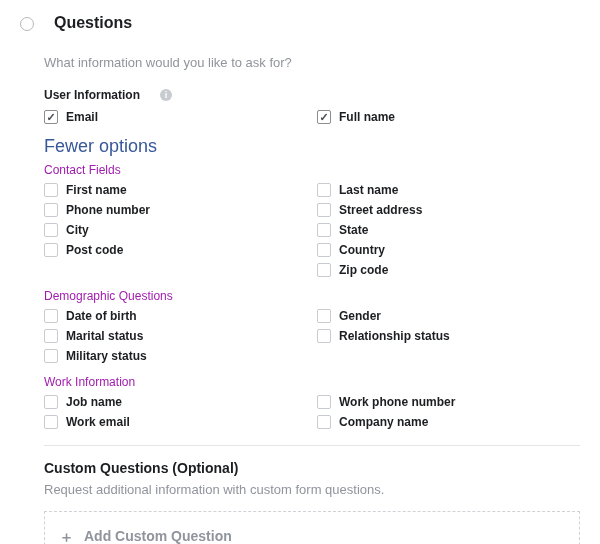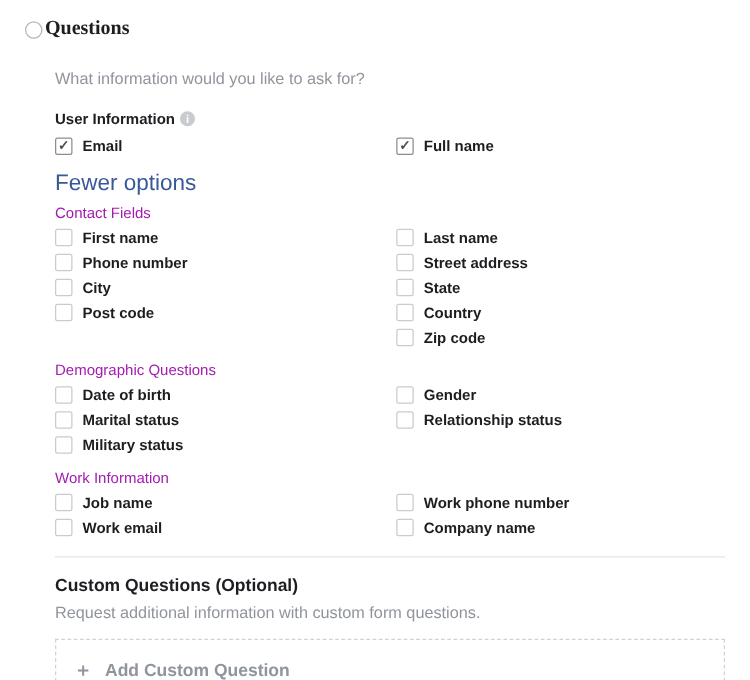--- a/index.html
+++ b/index.html
@@ -9,23 +9,22 @@
       width: 600px;
       height: 544px;
       padding: 14px 20px 20px 20px;
       color: #1c1e21;
       font-size: 13px;
       overflow: hidden;
     }
     .header-row {
       display: flex;
       align-items: center;
-      gap: 2px;
+      gap: 20px;
       margin-bottom: 14px;
-      font-family: Liberation Serif, serif;
     }
     .radio {
       width: 14px;
       height: 14px;
       border: 1px solid #b4b7bc;
       border-radius: 50%;
       flex-shrink: 0;
       margin-top: 2px;
     }
     .title {
@@ -42,21 +41,21 @@
       margin-bottom: 18px;
       margin-top: 23px;
     }
     .section-label {
       font-size: 12px;
       font-weight: 700;
       color: #1c1e21;
       margin-bottom: 8px;
       display: flex;
       align-items: center;
-      gap: 4px;
+      gap: 20px;
     }
     .info-icon {
       width: 12px;
       height: 12px;
       border-radius: 50%;
       background: #c8cbd0;
       color: #fff;
       font-size: 9px;
       display: inline-flex;
       align-items: center;

